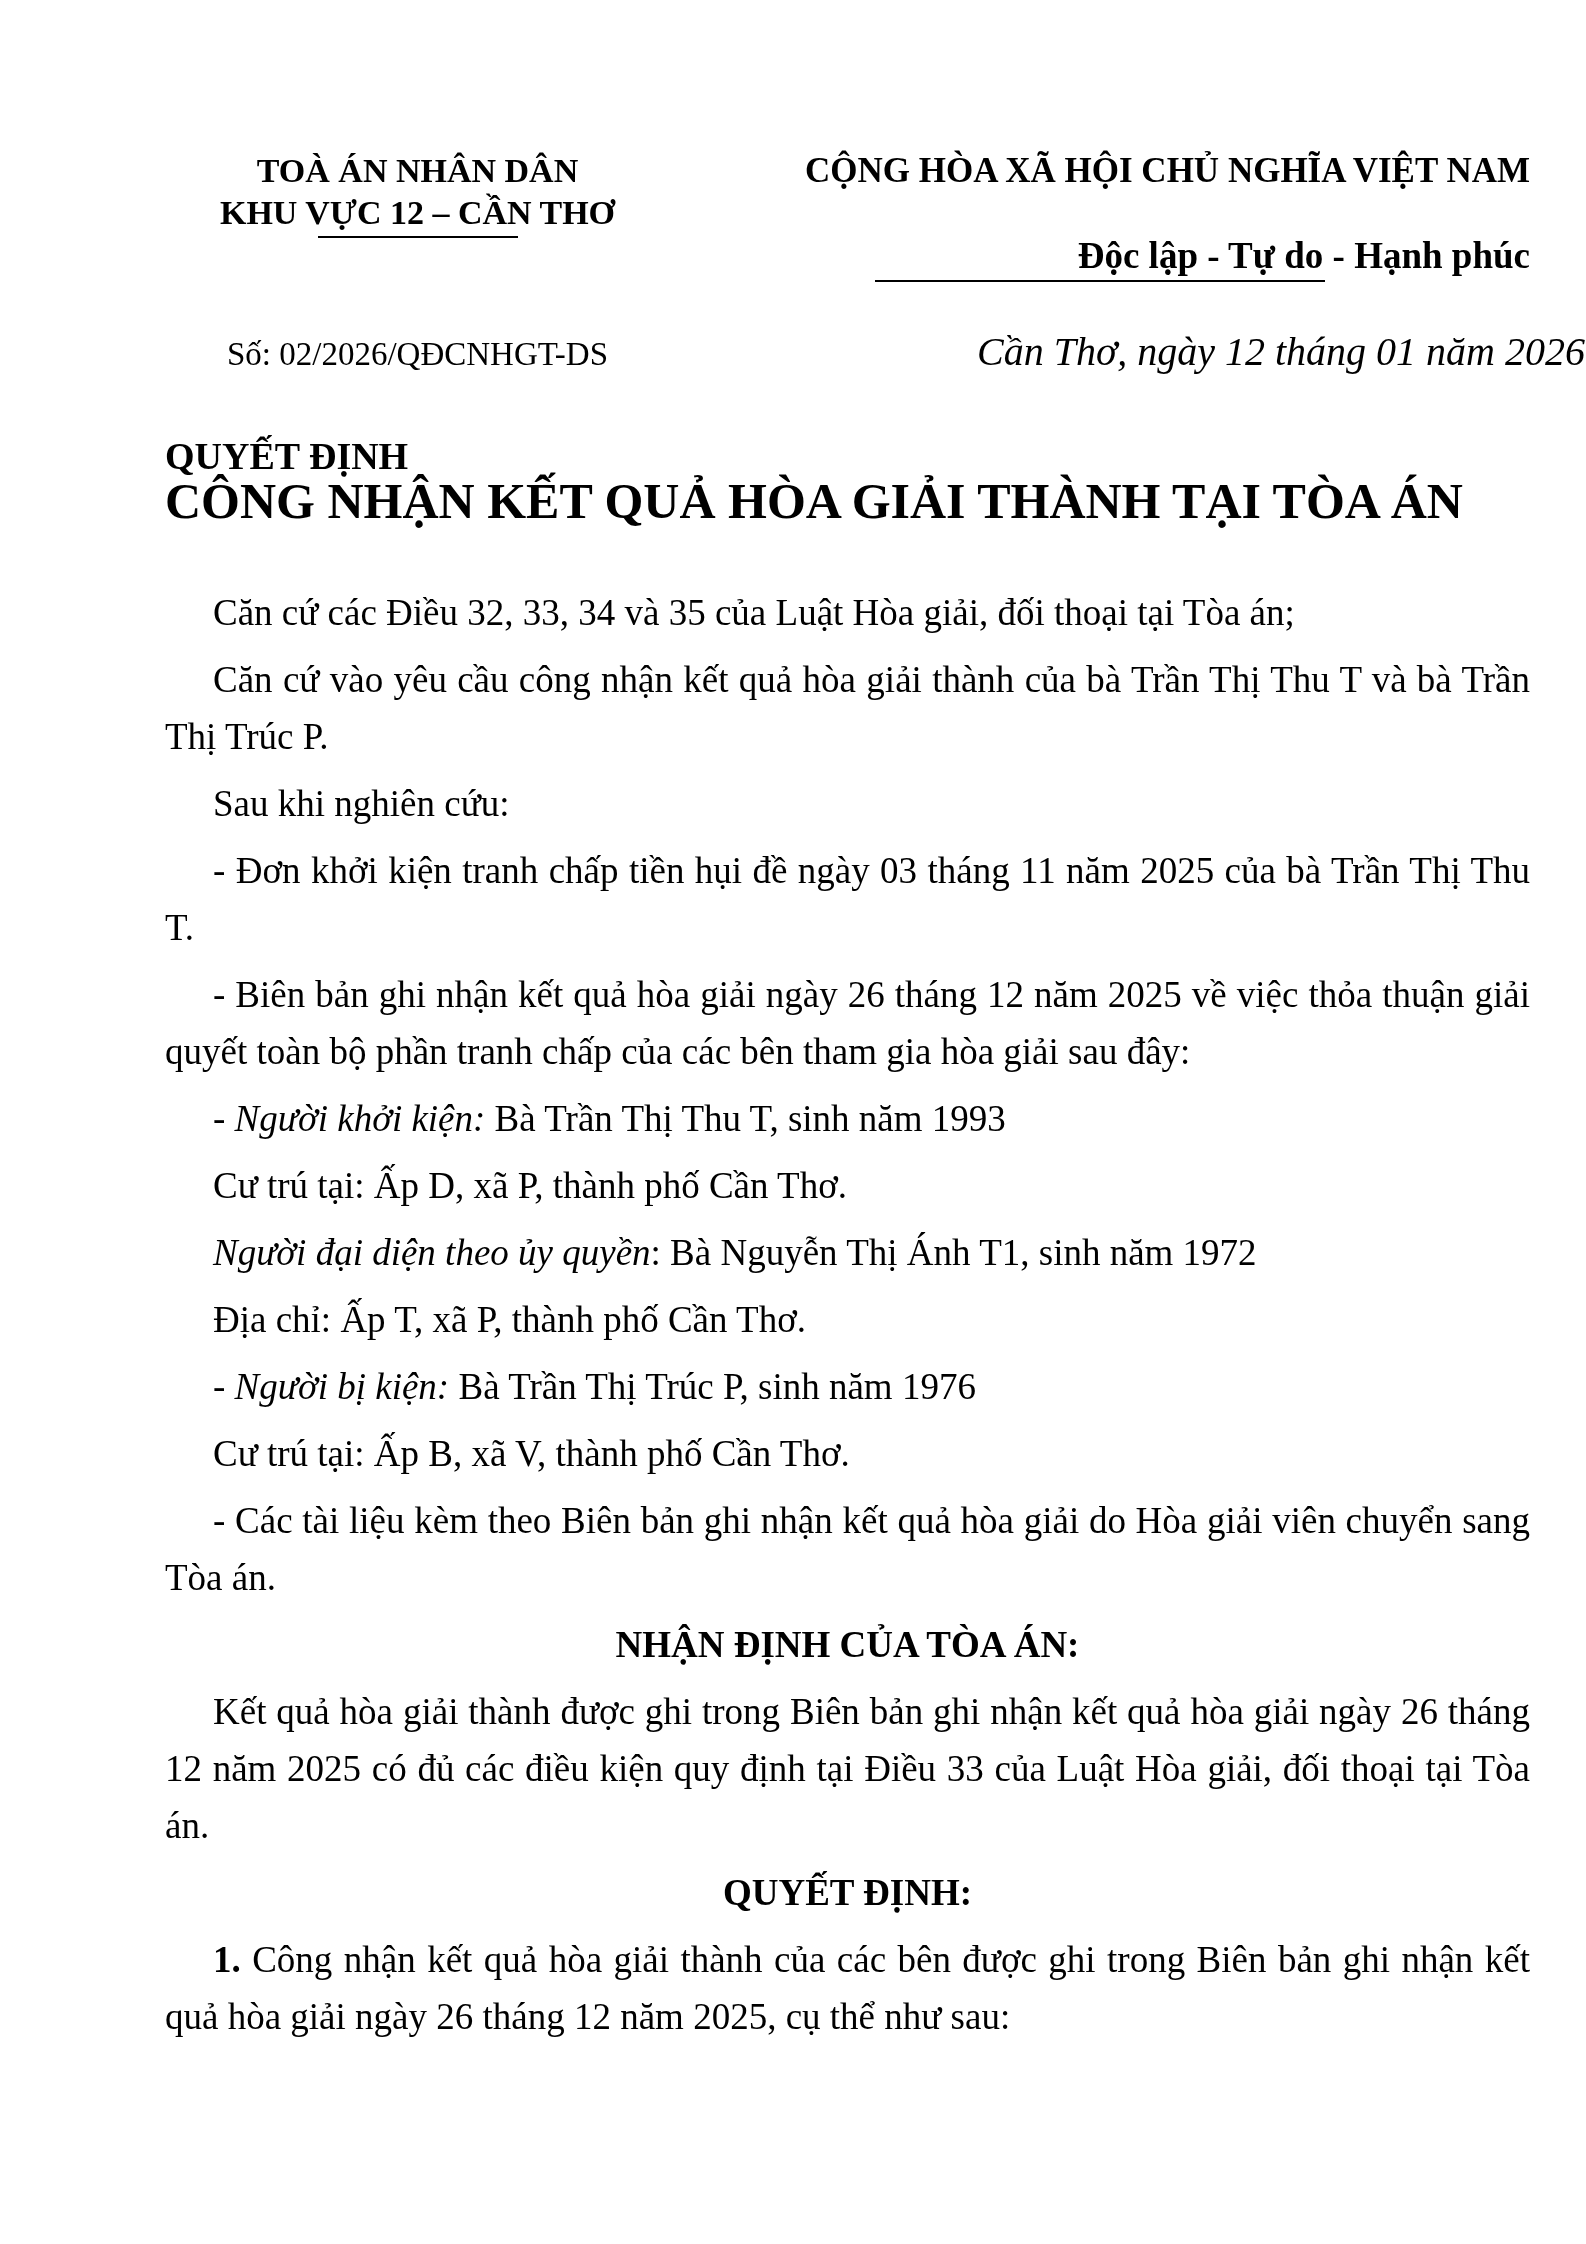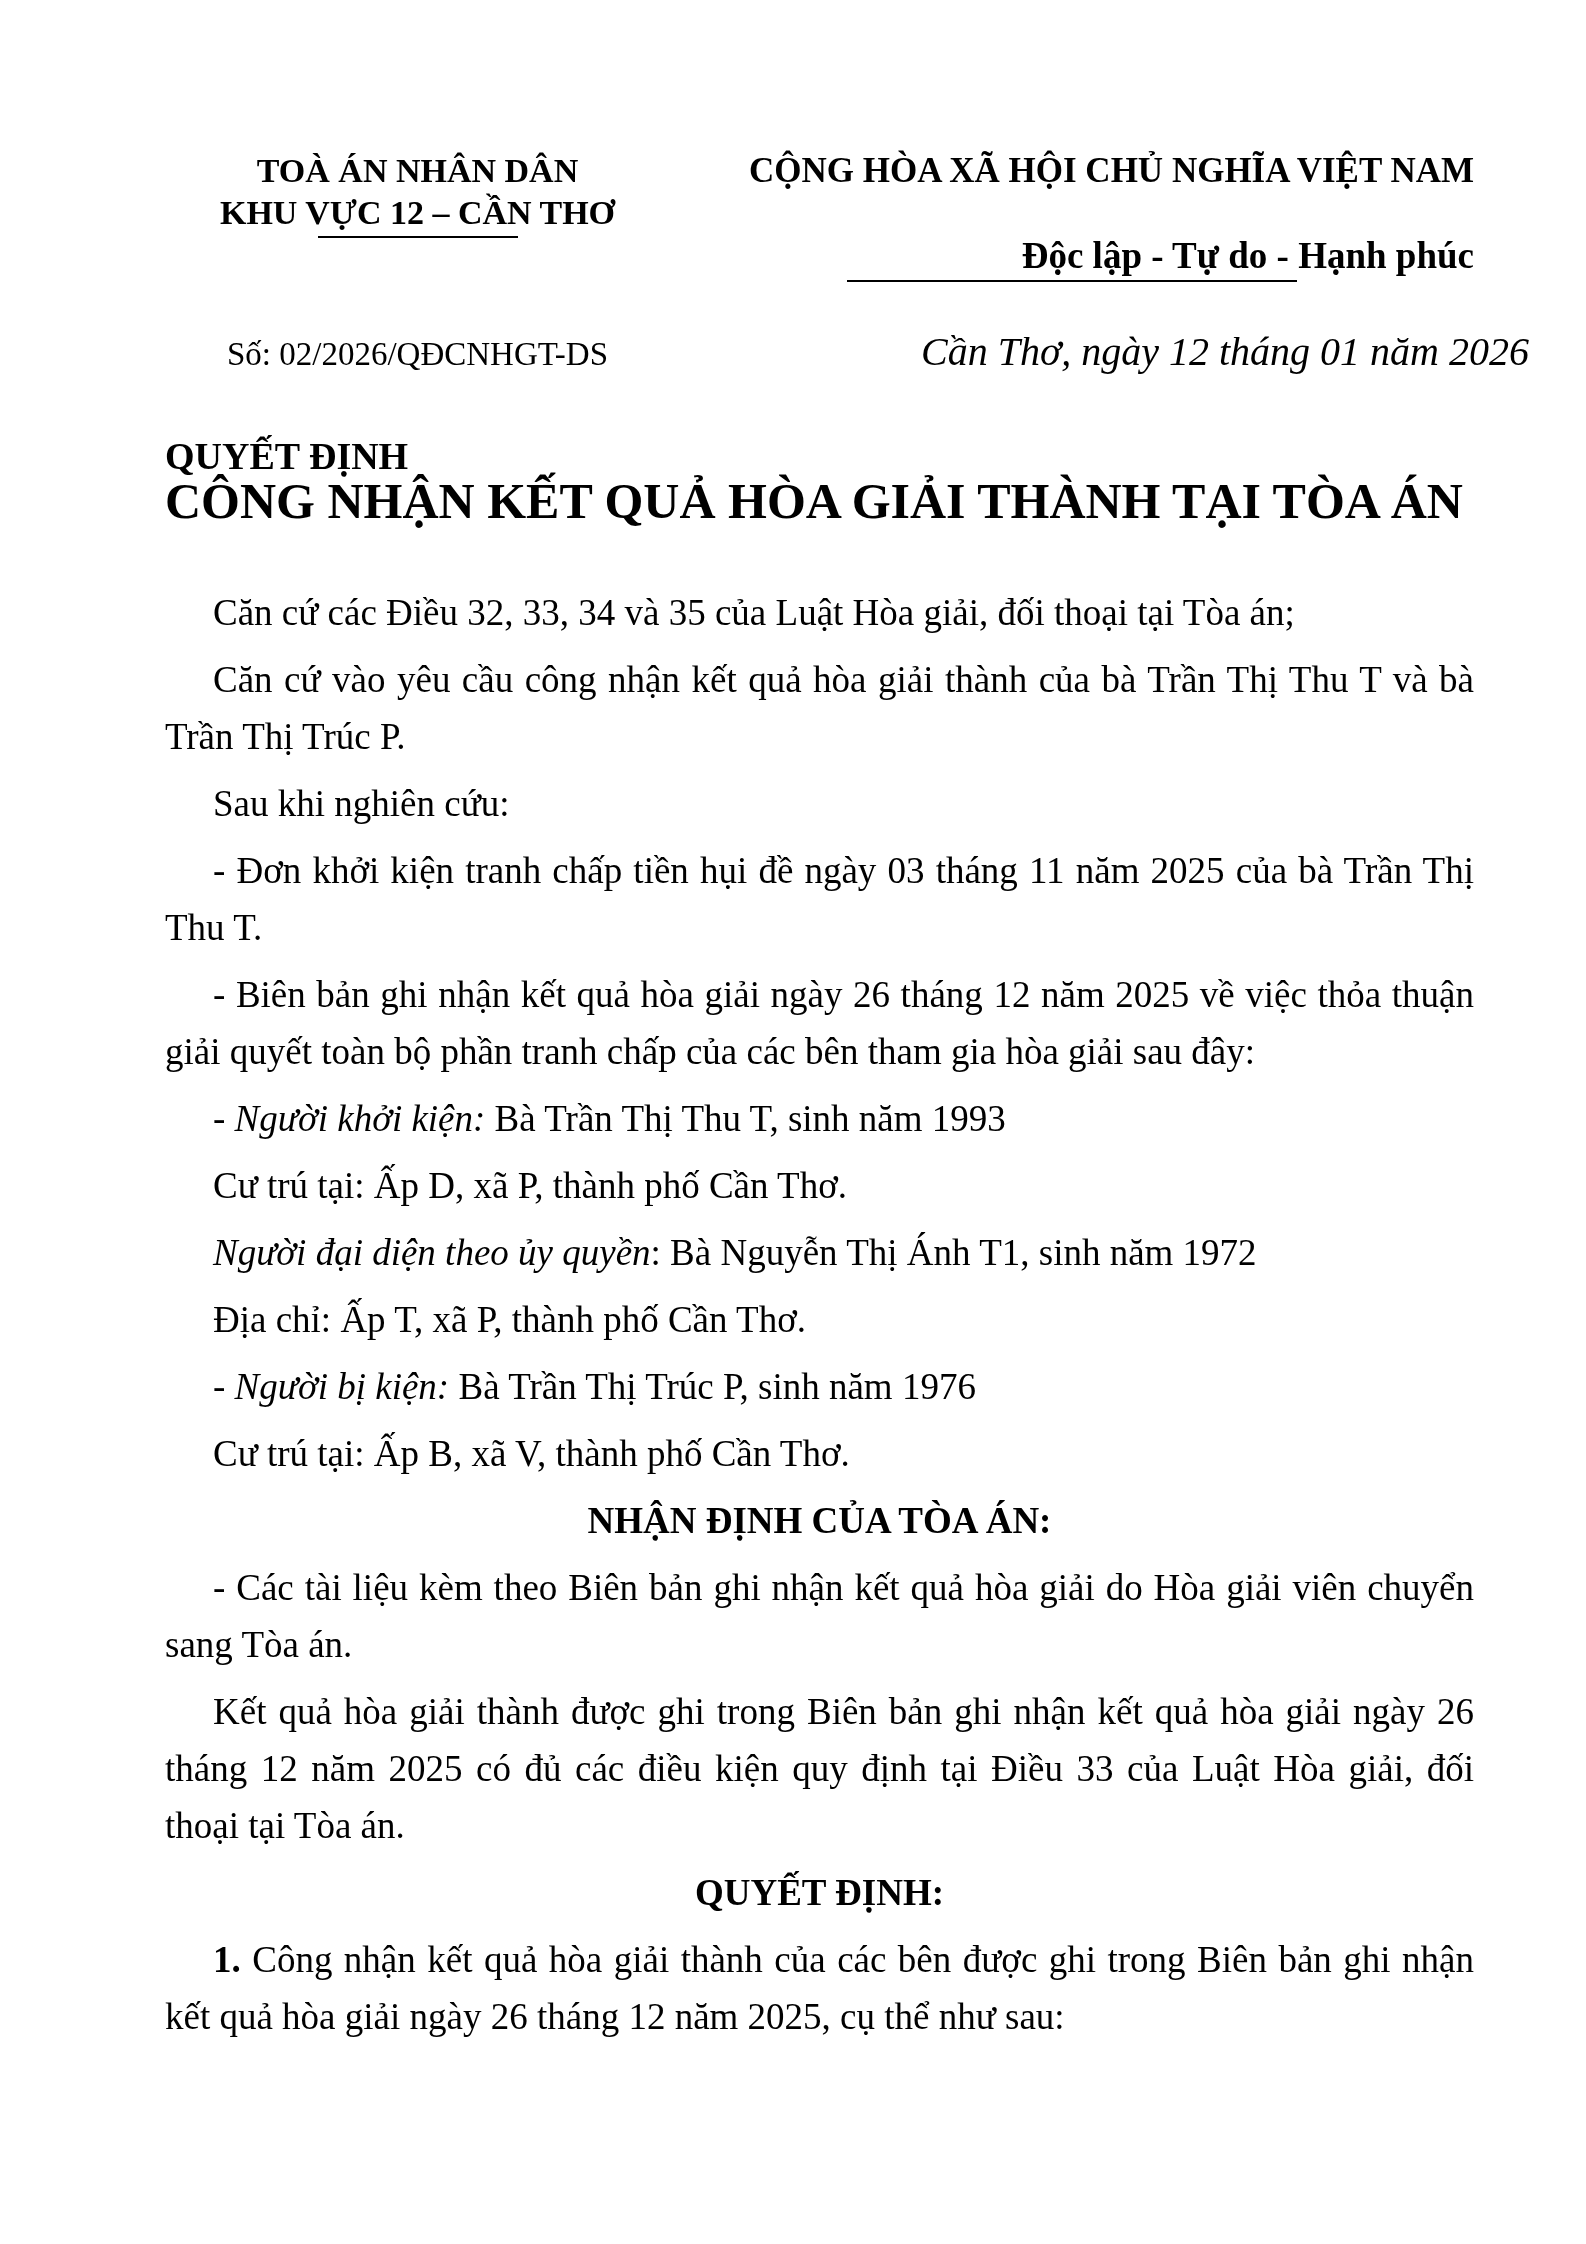--- a/index.html
+++ b/index.html
@@ -11,21 +11,21 @@
     width: 1586px;
     height: 2244px;
     overflow: hidden;
     color: #000000;
     font-family: "Liberation Serif", "DejaVu Serif", serif;
   }
   .page {
     box-sizing: border-box;
     width: 1586px;
     height: 2244px;
-    padding: 150px 112px 0 165px;
+    padding: 150px 56px 0 165px;
     background: #ffffff;
   }
   
   .header-row {
     display: flex;
     align-items: flex-start;
   }
   .header-left {
     width: 505px;
     text-align: center;
@@ -153,20 +153,20 @@
       <p class="para body"><span class="run">Căn cứ vào yêu cầu công nhận kết quả hòa giải thành của bà Trần Thị Thu T và bà Trần Thị Trúc P.</span></p>
       <p class="para body"><span class="run">Sau khi nghiên cứu:</span></p>
       <p class="para body"><span class="run">- Đơn khởi kiện tranh chấp tiền hụi đề ngày 03 tháng 11 năm 2025 của bà Trần Thị Thu T.</span></p>
       <p class="para body"><span class="run">- Biên bản ghi nhận kết quả hòa giải ngày 26 tháng 12 năm 2025 về việc thỏa thuận giải quyết toàn bộ phần tranh chấp của các bên tham gia hòa giải sau đây:</span></p>
       <p class="para body"><span class="run">- </span><span class="run i">Người khởi kiện:</span><span class="run"> Bà Trần Thị Thu T, sinh năm 1993</span></p>
       <p class="para body"><span class="run">Cư trú tại: Ấp D, xã P, thành phố Cần Thơ.</span></p>
       <p class="para body"><span class="run i">Người đại diện theo ủy quyền</span><span class="run">: Bà Nguyễn Thị Ánh T1, sinh năm 1972</span></p>
       <p class="para body"><span class="run">Địa chỉ: Ấp T, xã P, thành phố Cần Thơ.</span></p>
       <p class="para body"><span class="run">- </span><span class="run i">Người bị kiện:</span><span class="run"> Bà Trần Thị Trúc P, sinh năm 1976</span></p>
       <p class="para body"><span class="run">Cư trú tại: Ấp B, xã V, thành phố Cần Thơ.</span></p>
+      <p class="para body"><span class="run">- Các tài liệu kèm theo Biên bản ghi nhận kết quả hòa giải do Hòa giải viên chuyển sang Tòa án.</span></p>
       <p class="para heading"><span class="run">NHẬN ĐỊNH CỦA TÒA ÁN:</span></p>
-      <p class="para body"><span class="run">- Các tài liệu kèm theo Biên bản ghi nhận kết quả hòa giải do Hòa giải viên chuyển sang Tòa án.</span></p>
       <p class="para body"><span class="run">Kết quả hòa giải thành được ghi trong Biên bản ghi nhận kết quả hòa giải ngày 26 tháng 12 năm 2025 có đủ các điều kiện quy định tại Điều 33 của Luật Hòa giải, đối thoại tại Tòa án.</span></p>
       <p class="para heading"><span class="run">QUYẾT ĐỊNH:</span></p>
       <p class="para body"><span class="run b">1.</span><span class="run"> Công nhận kết quả hòa giải thành của các bên được ghi trong Biên bản ghi nhận kết quả hòa giải ngày 26 tháng 12 năm 2025, cụ thể như sau:</span></p>
     </div>
 
 </div>
 
 </body></html>

